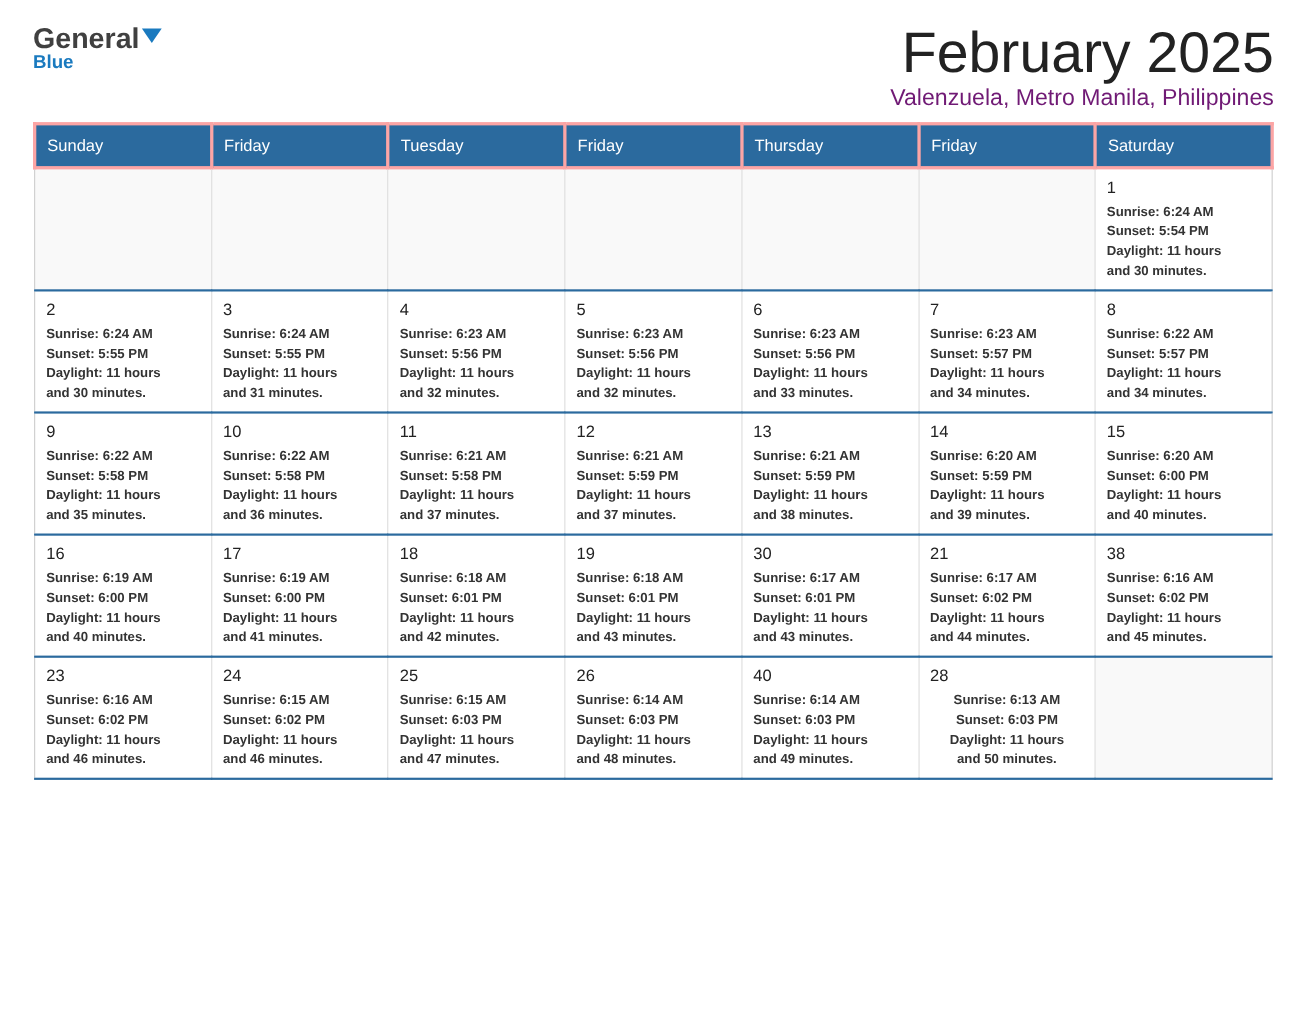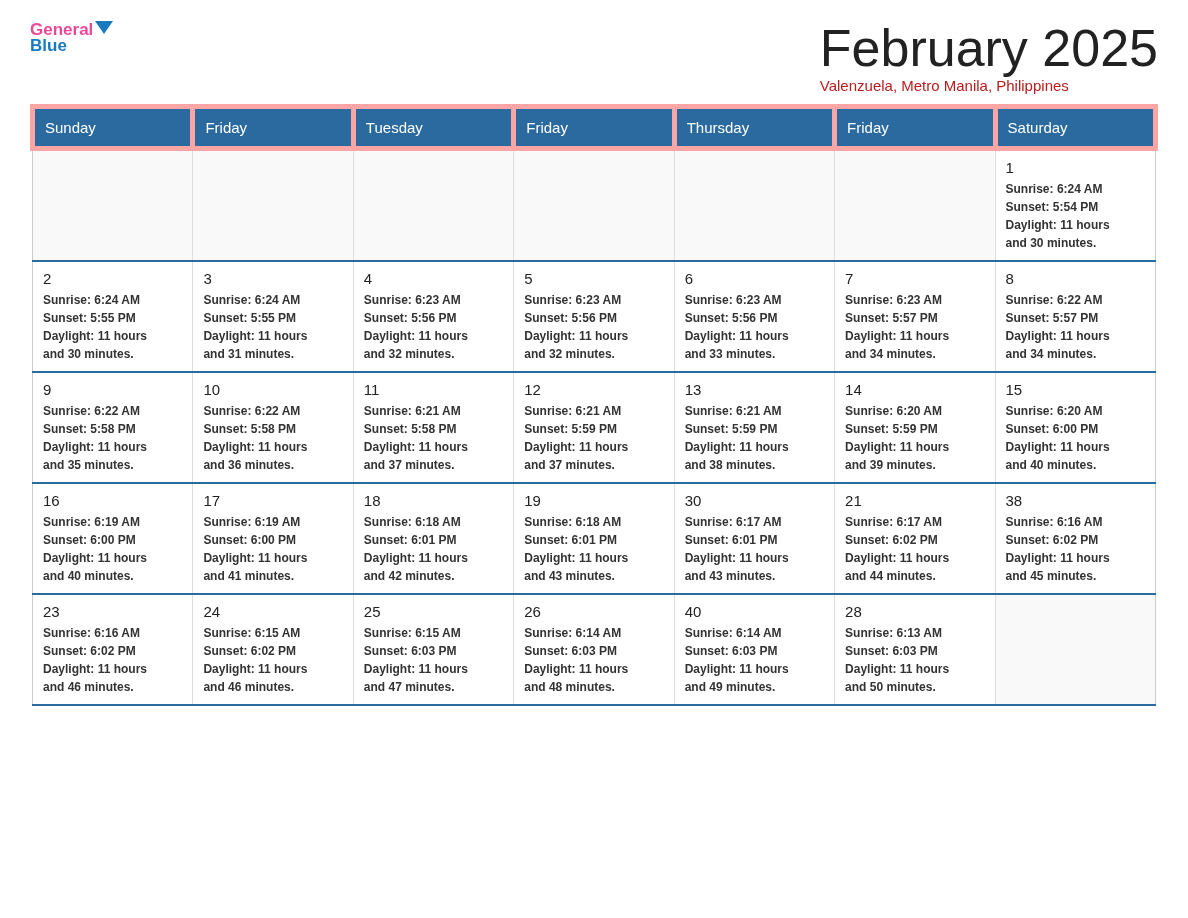--- a/index.html
+++ b/index.html
@@ -15,44 +15,45 @@
       justify-content: space-between;
       align-items: flex-start;
       margin-bottom: 10px;
     }
     .logo {
       display: flex;
       flex-direction: column;
       align-items: flex-start;
     }
     .title-block {
+      text-align: right;
     }
     .title-block h1 {
       font-size: 52px;
       font-weight: normal;
       color: #222;
       line-height: 1.1;
     }
     .title-block p {
-      font-size: 15px;
-      color: #b91c1c;
+      font-size: 21px;
+      color: #701a75;
     }
     table {
       width: 100%;
       border-collapse: collapse;
       margin-top: 8px;
     }
     thead tr th {
       background: #2b6a9e;
       color: #fff;
       font-size: 15px;
       font-weight: normal;
       text-align: left;
       padding: 10px 10px;
-      border: 5px solid #fca5a5;
+      border: 3px solid #fca5a5;
     }
     tbody tr {
       border-bottom: 2px solid #2b6a9e;
     }
     tbody tr td {
       vertical-align: top;
       padding: 8px 10px;
       font-size: 12.5px;
       color: #333;
       border-right: 1px solid #ddd;
@@ -81,23 +82,23 @@
       font-weight: bold;
     }
     .empty-cell {
       background: #f9f9f9;
     }
     .logo-line1 {
       display: flex;
       align-items: center;
     }
     .logo-general {
-      font-size: 17px;
+      font-size: 26px;
       font-weight: bold;
-      color: #ec4899;
+      color: #404040;
     }
     .logo-triangle-span {
       display: inline-block;
       width: 0;
       height: 0;
       border-left: 9px solid transparent;
       border-right: 9px solid transparent;
       border-top: 13px solid #1a7abf;
       margin-left: 2px;
       vertical-align: middle;
@@ -340,21 +341,21 @@
         </td>
         <td>
           <span class="day-number">40</span>
           <div class="day-info" style="white-space: pre-line;">Sunrise: 6:14 AM
 Sunset: 6:03 PM
 Daylight: 11 hours
 and 49 minutes.</div>
         </td>
         <td>
           <span class="day-number">28</span>
-          <div class="day-info" style="white-space: pre-line;">Sunrise: 6:13 AM
+          <div class="day-info" style="white-space: pre-line; text-align: center;">Sunrise: 6:13 AM
 Sunset: 6:03 PM
 Daylight: 11 hours
 and 50 minutes.</div>
         </td>
         <td class="empty-cell"></td>
       </tr>
     </tbody>
 </table>
 
 </body></html>

